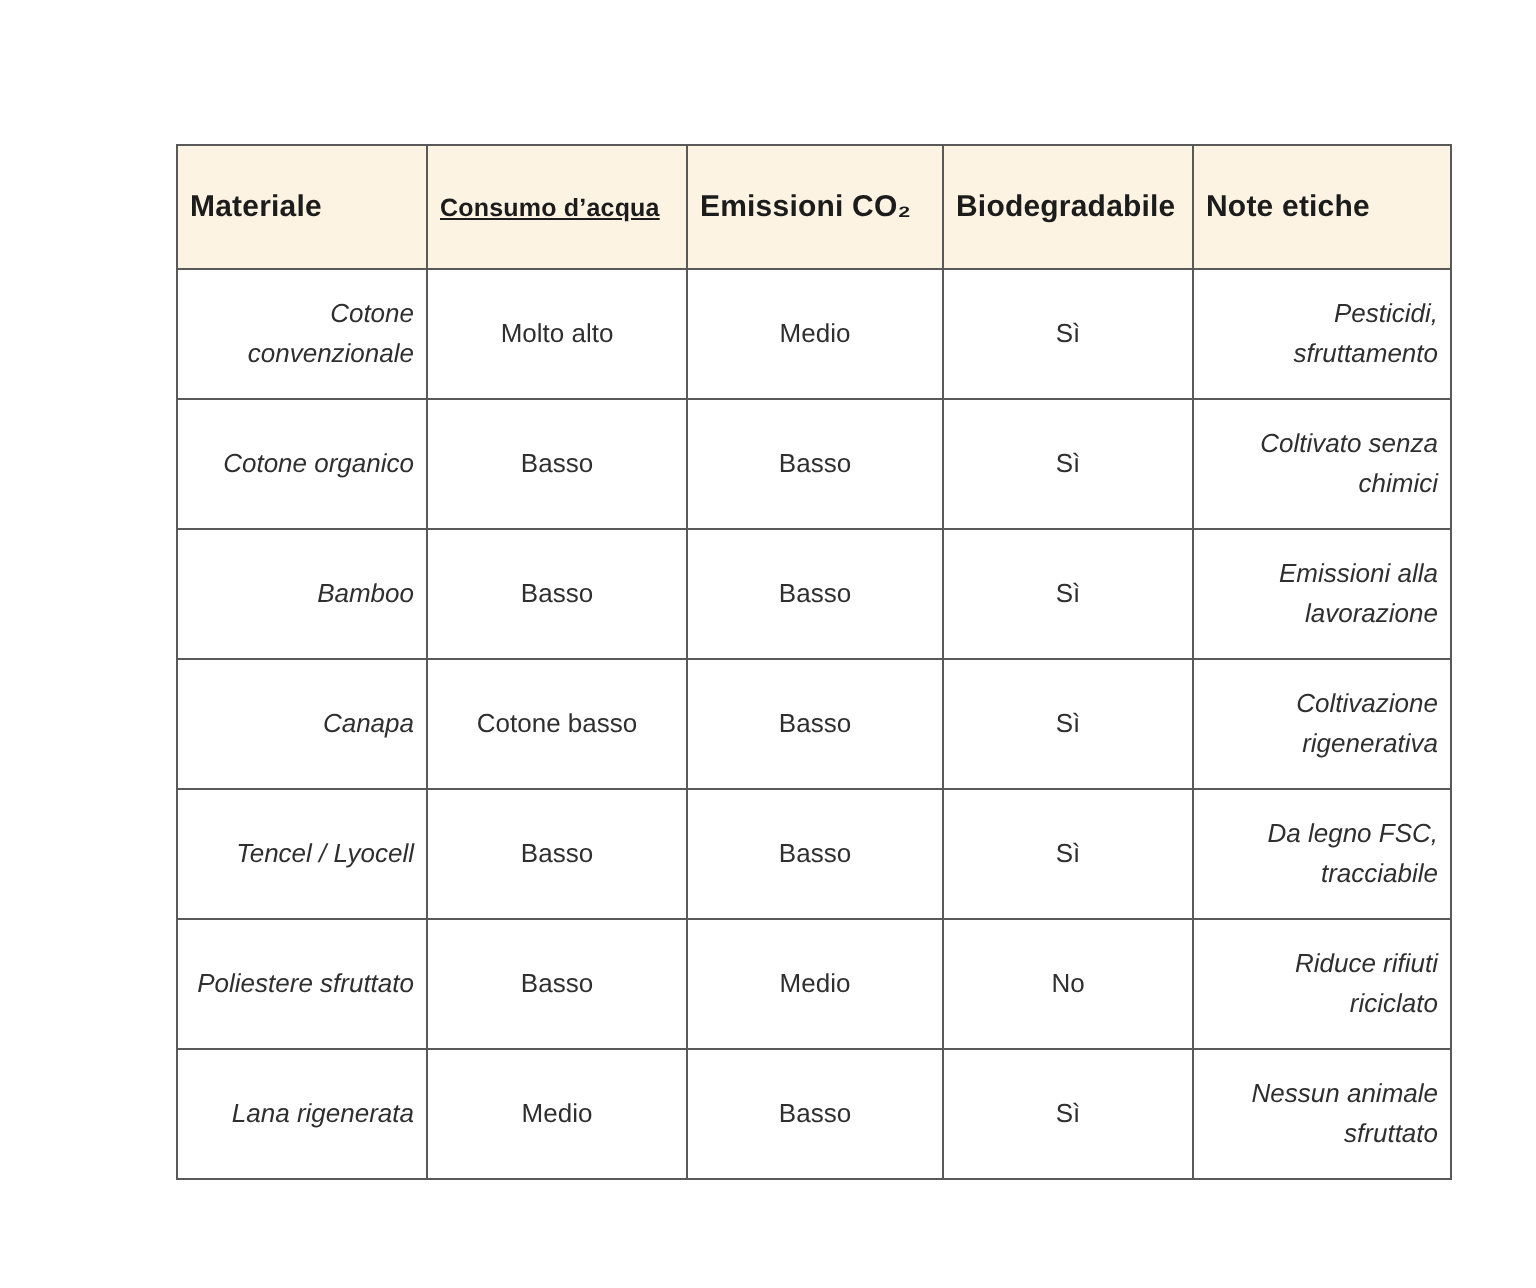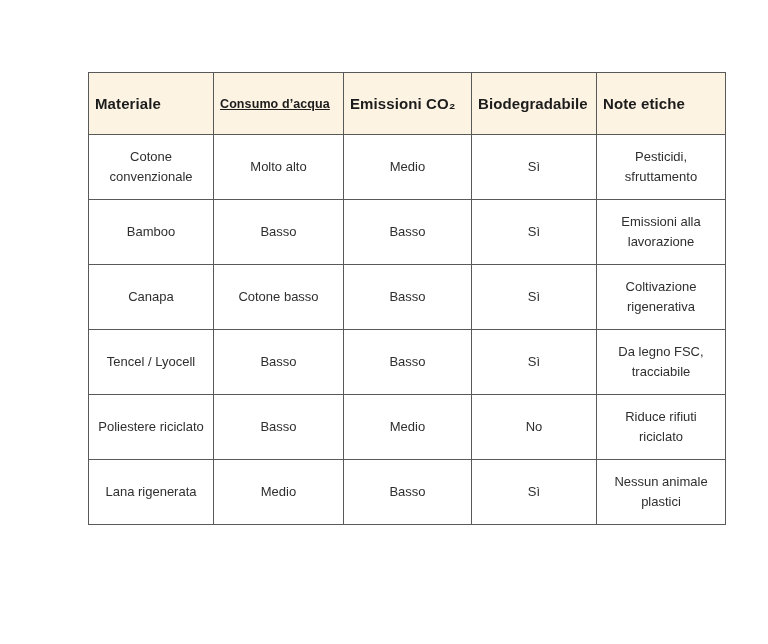--- a/index.html
+++ b/index.html
@@ -46,21 +46,21 @@
     text-decoration: underline;
   }
   td {
     height: 65px;
     font-size: 13px;
     color: #2f2f2f;
     padding: 0 6px;
     line-height: 1.55;
     background: #ffffff;
   }
-  td:nth-child(1), td:nth-child(5) { text-align: center; }
+  td:nth-child(1), td:nth-child(5) { text-align: right; font-style: italic; }
   td:nth-child(2), td:nth-child(3), td:nth-child(4) { text-align: center; }
 </style>
 </head>
 <body>
 
 <div class="table-wrap">
   <table>
     <colgroup>
       <col style="width:125px">
       <col style="width:130px">
@@ -79,20 +79,27 @@
     </thead>
     <tbody>
         <tr>
           <td>Cotone convenzionale</td>
           <td>Molto alto</td>
           <td>Medio</td>
           <td>Sì</td>
           <td>Pesticidi, sfruttamento</td>
         </tr>
         <tr>
+          <td>Cotone organico</td>
+          <td>Basso</td>
+          <td>Basso</td>
+          <td>Sì</td>
+          <td>Coltivato senza chimici</td>
+        </tr>
+        <tr>
           <td>Bamboo</td>
           <td>Basso</td>
           <td>Basso</td>
           <td>Sì</td>
           <td>Emissioni alla lavorazione</td>
         </tr>
         <tr>
           <td>Canapa</td>
           <td>Cotone basso</td>
           <td>Basso</td>
@@ -100,28 +107,28 @@
           <td>Coltivazione rigenerativa</td>
         </tr>
         <tr>
           <td>Tencel / Lyocell</td>
           <td>Basso</td>
           <td>Basso</td>
           <td>Sì</td>
           <td>Da legno FSC, tracciabile</td>
         </tr>
         <tr>
-          <td>Poliestere riciclato</td>
+          <td>Poliestere sfruttato</td>
           <td>Basso</td>
           <td>Medio</td>
           <td>No</td>
           <td>Riduce rifiuti riciclato</td>
         </tr>
         <tr>
           <td>Lana rigenerata</td>
           <td>Medio</td>
           <td>Basso</td>
           <td>Sì</td>
-          <td>Nessun animale plastici</td>
+          <td>Nessun animale sfruttato</td>
         </tr>
       </tbody>
   </table>
 </div>
 
 </body></html>

